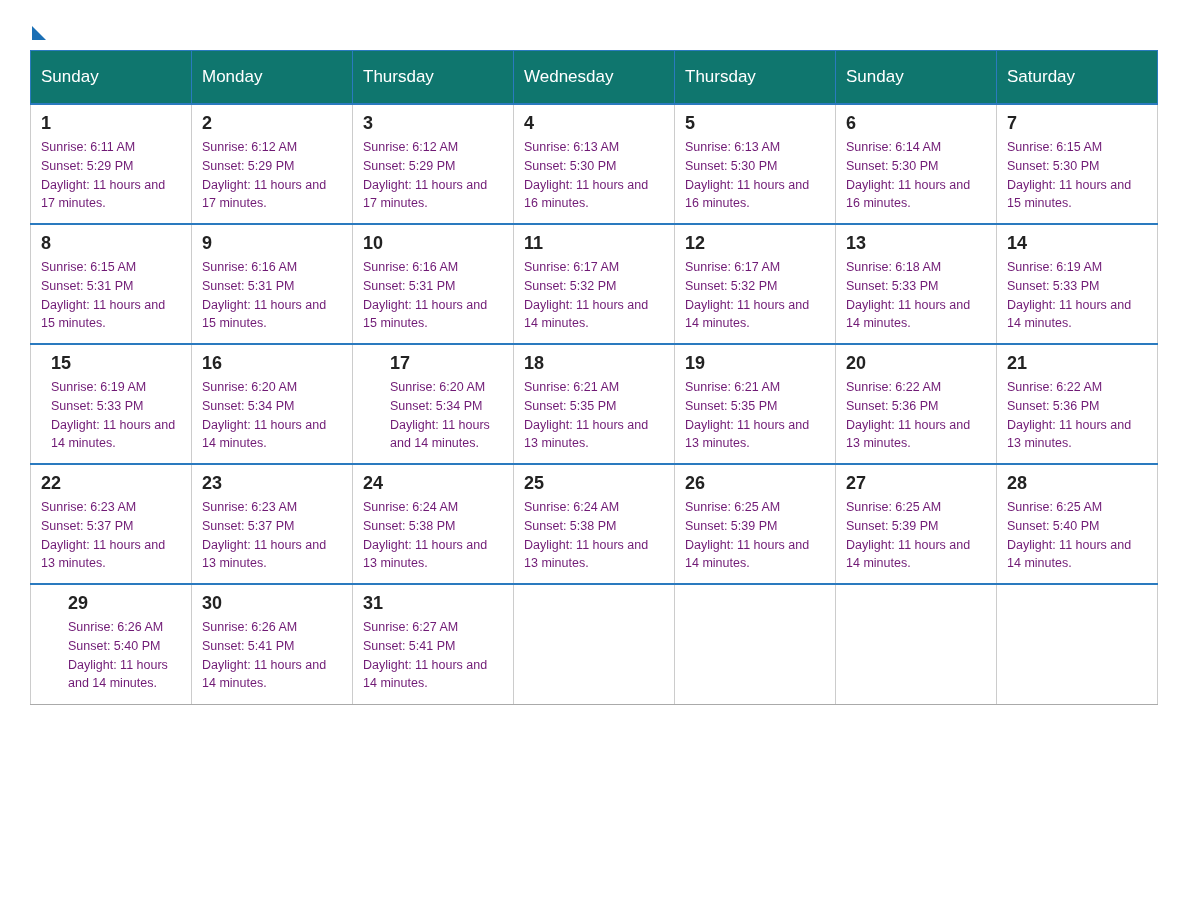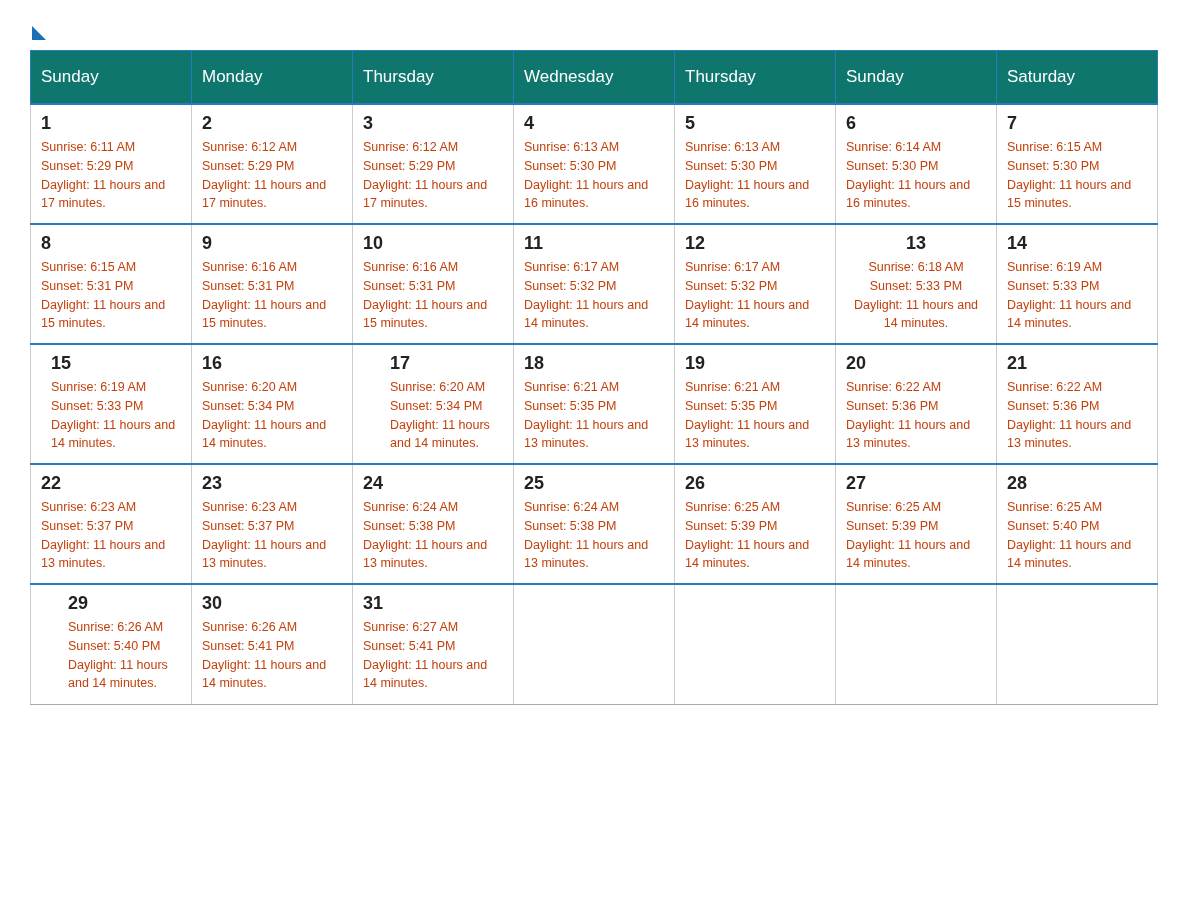--- a/index.html
+++ b/index.html
@@ -93,21 +93,21 @@
     }
     .day-number {
       font-size: 18px;
       font-weight: bold;
       color: #222;
       display: block;
       margin-bottom: 4px;
     }
     .day-info {
       font-size: 12.5px;
-      color: #c2410c;
+      color: #701a75;
       line-height: 1.5;
     }
     .calendar-table tr td {
       border-bottom: 1px solid #aaa;
     }
     .calendar-table tbody tr:first-child td {
       border-top: 2px solid #2a7abf;
     }
     .calendar-table tbody tr td {
       border-top: 1px solid #bbb;
@@ -196,21 +196,21 @@
           <div class="day-info">Sunrise: 6:16 AM<br>Sunset: 5:31 PM<br>Daylight: 11 hours and 15 minutes.</div>
         </td>
         <td style="border-top: 2px solid rgb(42, 122, 191);">
           <span class="day-number">11</span>
           <div class="day-info">Sunrise: 6:17 AM<br>Sunset: 5:32 PM<br>Daylight: 11 hours and 14 minutes.</div>
         </td>
         <td style="border-top: 2px solid rgb(42, 122, 191);">
           <span class="day-number">12</span>
           <div class="day-info">Sunrise: 6:17 AM<br>Sunset: 5:32 PM<br>Daylight: 11 hours and 14 minutes.</div>
         </td>
-        <td style="border-top: 2px solid rgb(42, 122, 191); text-align: center;">
+        <td style="border-top: 2px solid rgb(42, 122, 191);">
           <span class="day-number">13</span>
           <div class="day-info">Sunrise: 6:18 AM<br>Sunset: 5:33 PM<br>Daylight: 11 hours and 14 minutes.</div>
         </td>
         <td style="border-top: 2px solid rgb(42, 122, 191);">
           <span class="day-number">14</span>
           <div class="day-info">Sunrise: 6:19 AM<br>Sunset: 5:33 PM<br>Daylight: 11 hours and 14 minutes.</div>
         </td>
       </tr>
       <tr>
         <td style="border-top: 2px solid rgb(42, 122, 191); padding-left: 20px;">

